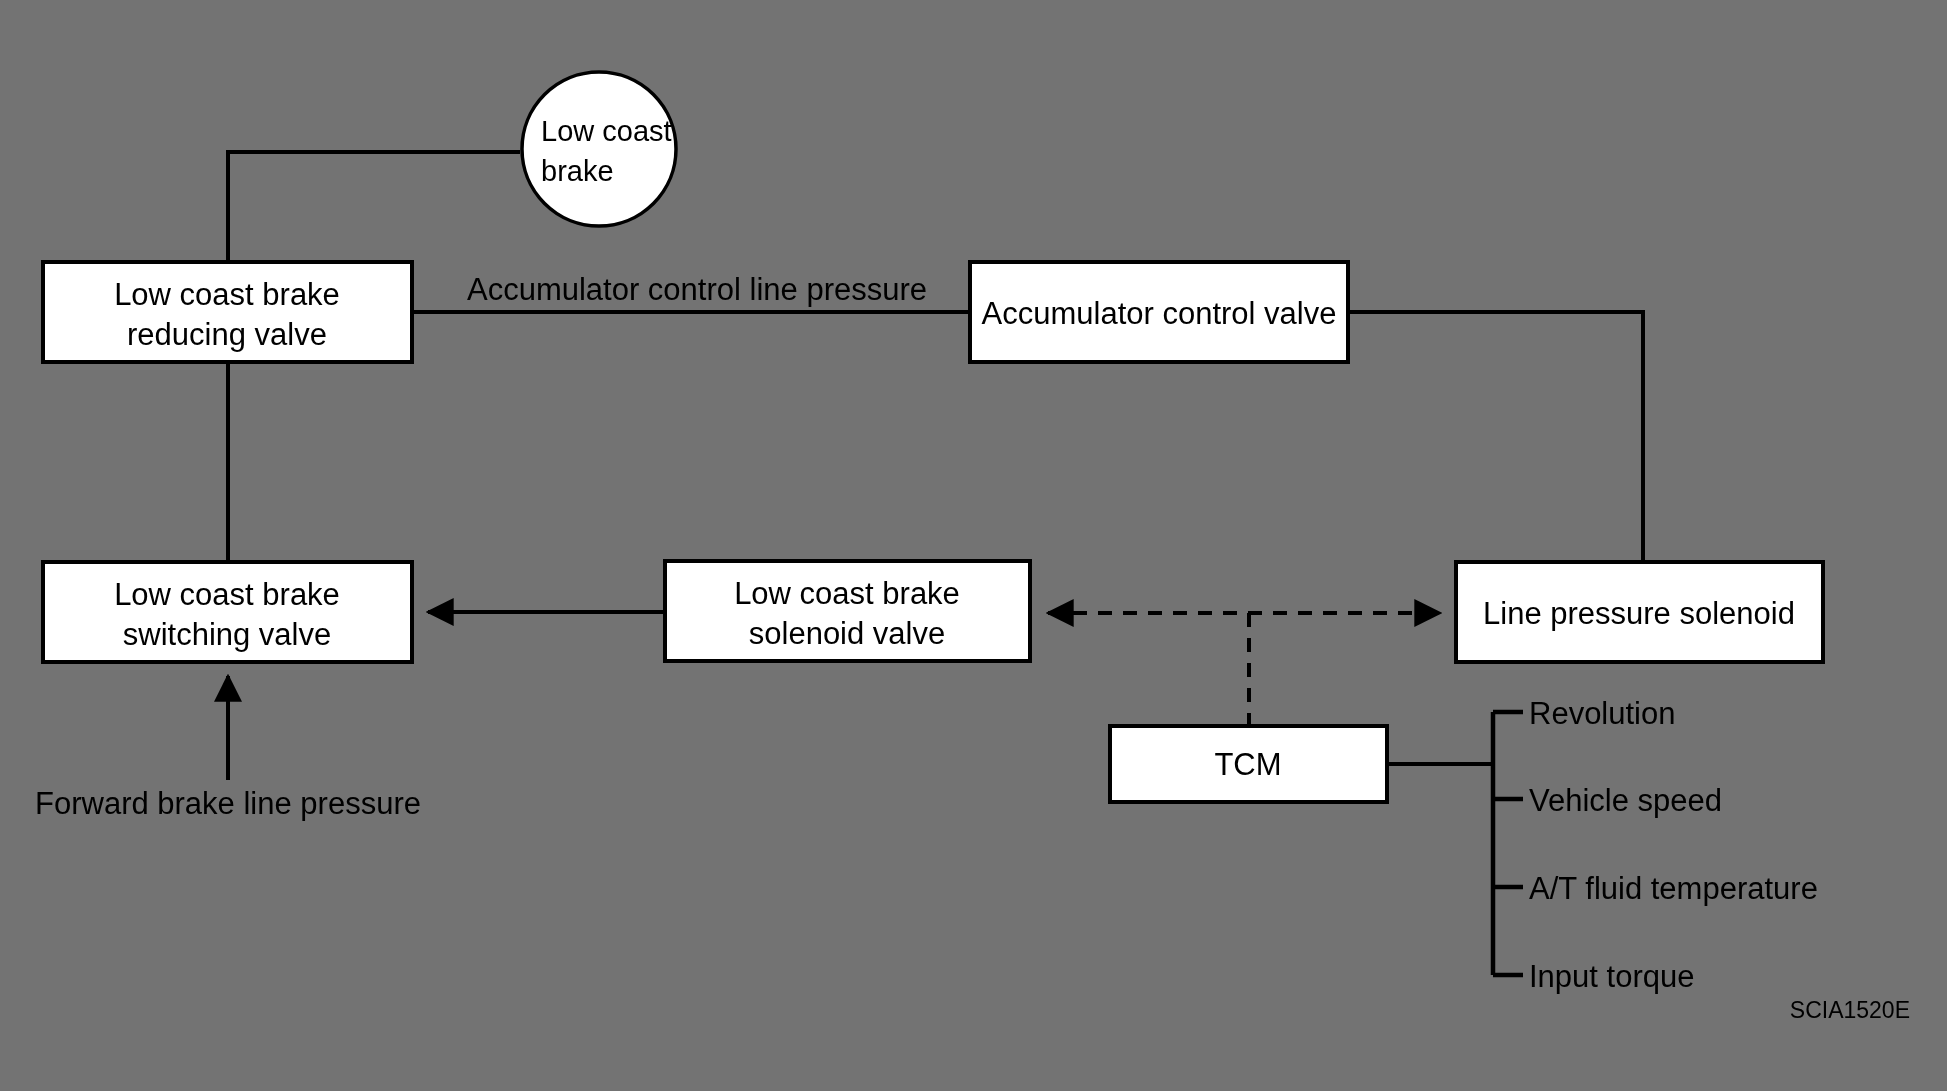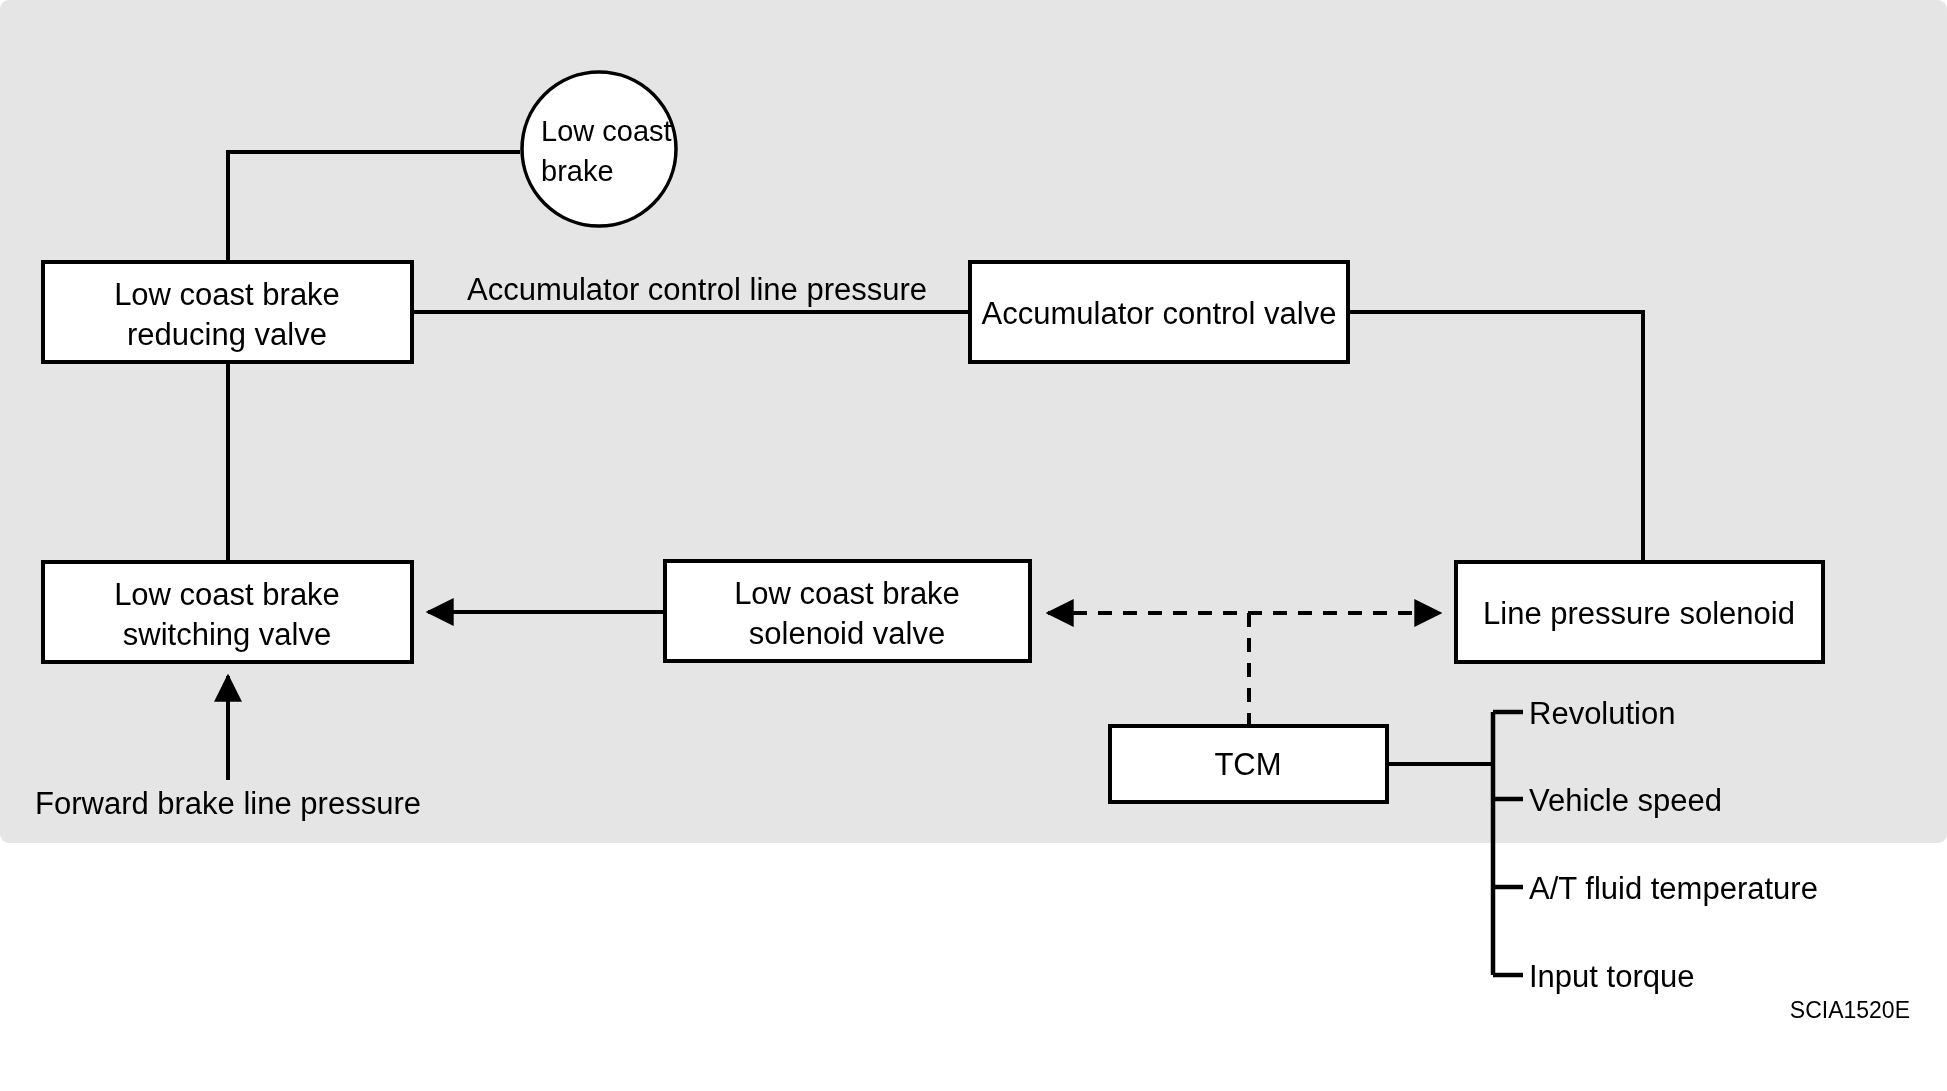--- a/index.html
+++ b/index.html
@@ -10,23 +10,22 @@
   }
   body {
     width: 1947px;
     height: 1091px;
     font-family: "Liberation Sans", sans-serif;
     overflow: hidden;
   }
   #diagram-root {
     position: relative;
     width: 1947px;
-    height: 843px;
-    background: #e5e5e5;
-    border-radius: 9px;
+    height: 1091px;
+    background: #737373;
   }
   svg#diagram-svg {
     position: absolute;
     top: 0;
     left: 0;
     width: 1947px;
     height: 1091px;
     display: block;
   }
   .node-box {

